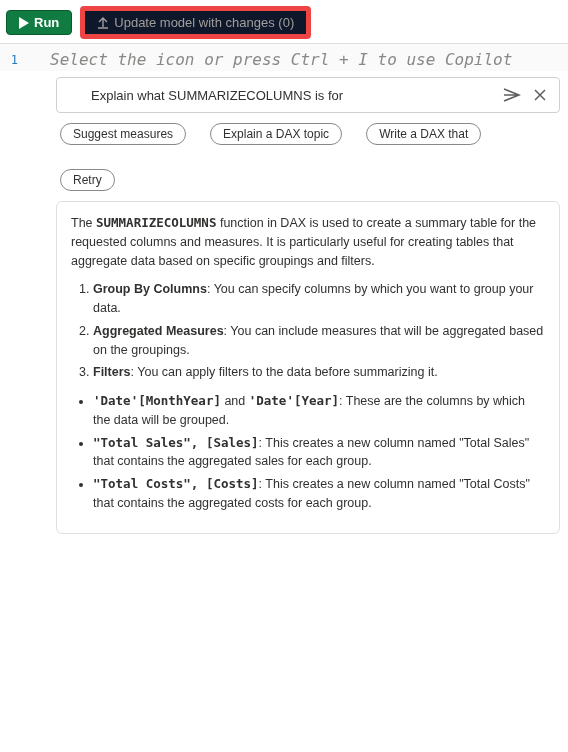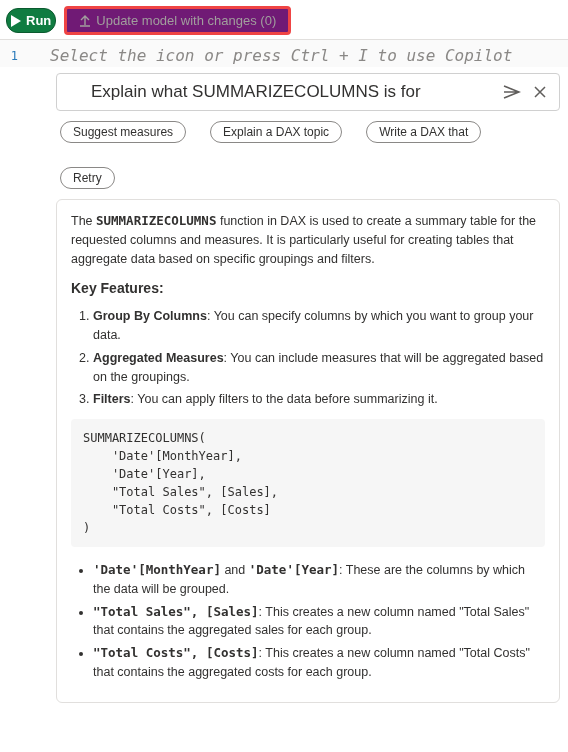--- a/index.html
+++ b/index.html
@@ -16,34 +16,34 @@
     padding: 6px 6px 4px 6px;
     align-items: center;
   }
   .run-btn {
     display: flex;
     align-items: center;
     gap: 5px;
     background: #107c41;
     color: #fff;
     border: 1px solid #0b5a2f;
-    border-radius: 12px;
-    padding: 4px 4px;
+    border-radius: 4px;
+    padding: 4px 12px;
     font-size: 13px;
     font-weight: 600;
     cursor: pointer;
   }
   .run-btn svg { fill: #fff; }
   .update-btn {
     display: flex;
     align-items: center;
     gap: 5px;
-    background: #701a75;
+    background: #0f172a;
     color: #a19f9d;
-    border: 3px solid #ef4444;
+    border: 5px solid #ef4444;
     border-radius: 4px;
     padding: 4px 12px;
     font-size: 13px;
     cursor: default;
   }
   .update-btn svg { fill: #a19f9d; }
   .editor-row {
     display: flex;
     align-items: center;
     gap: 8px;
@@ -84,21 +84,21 @@
     align-items: center;
     padding: 8px 10px;
     border: 1px solid #d0d0d0;
     border-radius: 4px;
     gap: 8px;
   }
   .panel-input {
     flex: 1;
     border: none;
     outline: none;
-    font-size: 17px;
+    font-size: 13px;
     font-family: inherit;
     color: #323130;
   }
   .icon-btn {
     background: none;
     border: none;
     cursor: pointer;
     padding: 2px;
     display: flex;
     align-items: center;
@@ -197,33 +197,26 @@
     <button class="chip">Write a DAX that</button>
     <button class="chip">Retry</button>
   </div>
 
   <div class="content-card">
 
     <p>
       <span>The </span><span class="mono-bold">SUMMARIZECOLUMNS</span><span> function in DAX is used to create a summary table for the requested columns and measures. It is particularly useful for creating tables that aggregate data based on specific groupings and filters.</span>
     </p>
 
-    <h3>Key Features:</h3>
     <ol>
       <li><span class="inline-bold">Group By Columns</span><span>: You can specify columns by which you want to group your data.</span></li>
       <li><span class="inline-bold">Aggregated Measures</span><span>: You can include measures that will be aggregated based on the groupings.</span></li>
       <li><span class="inline-bold">Filters</span><span>: You can apply filters to the data before summarizing it.</span></li>
     </ol>
 
-    <div class="code-block">SUMMARIZECOLUMNS(
-    'Date'[MonthYear],
-    'Date'[Year],
-    "Total Sales", [Sales],
-    "Total Costs", [Costs]
-)</div>
 
     <ul>
       <li><span class="mono-bold">'Date'[MonthYear]</span><span> and </span><span class="mono-bold">'Date'[Year]</span><span>: These are the columns by which the data will be grouped.</span></li>
       <li><span class="mono-bold">"Total Sales", [Sales]</span><span>: This creates a new column named "Total Sales" that contains the aggregated sales for each group.</span></li>
       <li><span class="mono-bold">"Total Costs", [Costs]</span><span>: This creates a new column named "Total Costs" that contains the aggregated costs for each group.</span></li>
     </ul>
 
   </div>
 
 </div>

